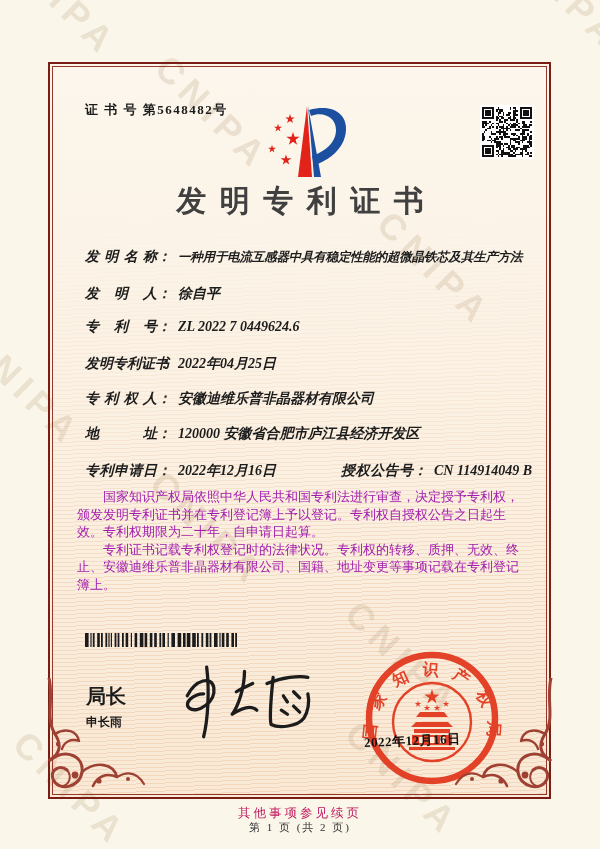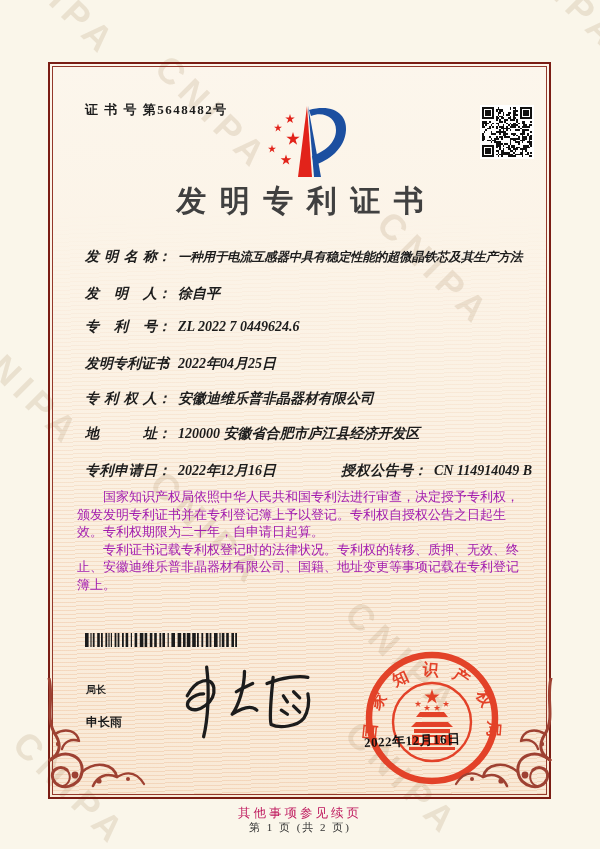--- a/index.html
+++ b/index.html
@@ -43,21 +43,21 @@
   }
   .frow{position:absolute; left:85px; font-size:14px; line-height:16px; white-space:nowrap;font-style:italic;}
   .flabel{display:inline-block; width:72px; font-weight:700; text-align:justify; text-align-last:justify; vertical-align:top;}
   .colon{font-weight:700;}
   .fvalue{font-weight:600; margin-left:7px;}
   .fvalue-long{font-size:12.5px; letter-spacing:-0.2px;}
   .fgroup2{position:absolute; left:222px; top:0; white-space:nowrap;margin-left:34px;}
   .body-text{position:absolute; left:77px; top:488px; width:452px; font-size:13px; line-height:17.6px; color:#a21caf;}
   .body-text p{margin:0; text-indent:2em; font-weight:500;}
   .barcode{position:absolute; left:85px; top:633px; width:155px; height:14px;}
-  .sig-title{position:absolute; left:86px; top:683px; font-size:10px; font-weight:700; font-family:"Liberation Sans","DejaVu Sans",sans-serif;}
+  .sig-title{position:absolute; left:86px; top:683px; font-size:20px; font-weight:700; font-family:"Liberation Sans","DejaVu Sans",sans-serif;}
   .sig-name{position:absolute; left:86px; top:714px; font-size:12px; font-weight:700; font-family:"Liberation Sans","DejaVu Sans",sans-serif;}
   .signature{position:absolute; left:172px; top:657px; width:145px; height:92px;}
   .seal{position:absolute; left:362px; top:648px; width:140px; height:140px; z-index:5; opacity:0.95;}
   .seal-date{
     position:absolute; left:364px; top:731px; width:140px; z-index:6;
     font-size:13px; font-weight:700; color:#111; transform:rotate(-2.5deg); letter-spacing:0.5px; white-space:nowrap;
   }
   .page-info{position:absolute; left:0; right:0; top:773px; text-align:center; font-size:11px; color:#333; letter-spacing:2px;margin-top:47px;}
   .continuation{position:absolute; left:0; right:0; top:805px; text-align:center; font-size:12.5px; letter-spacing:3px; color:#be185d; z-index:3;}
   .flourish{position:absolute; width:104px; height:122px; z-index:5; pointer-events:none;}

